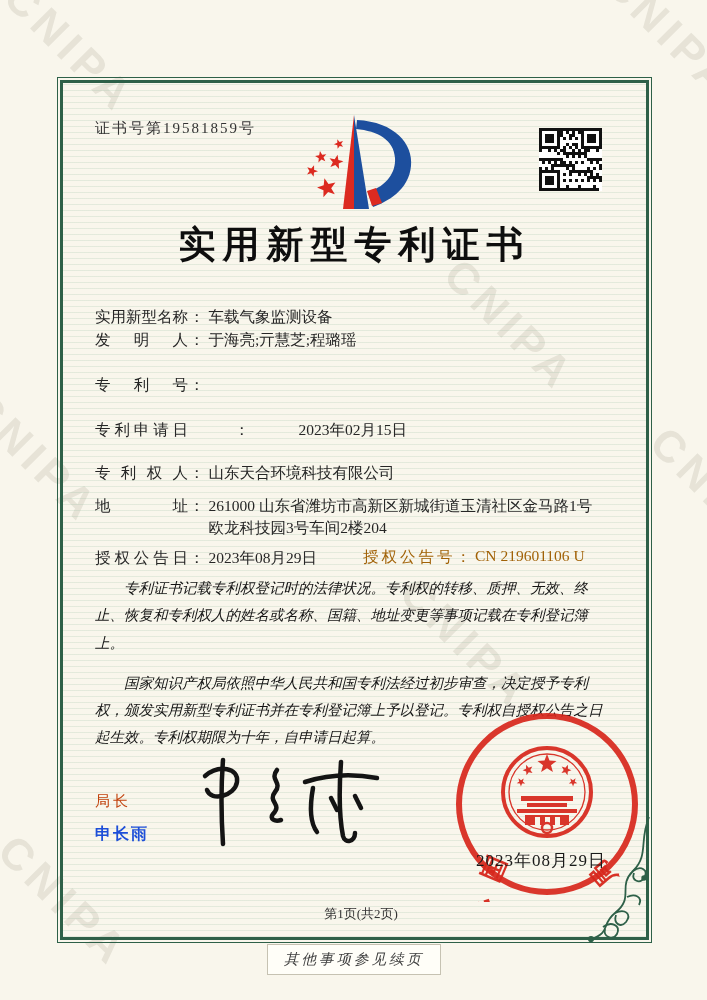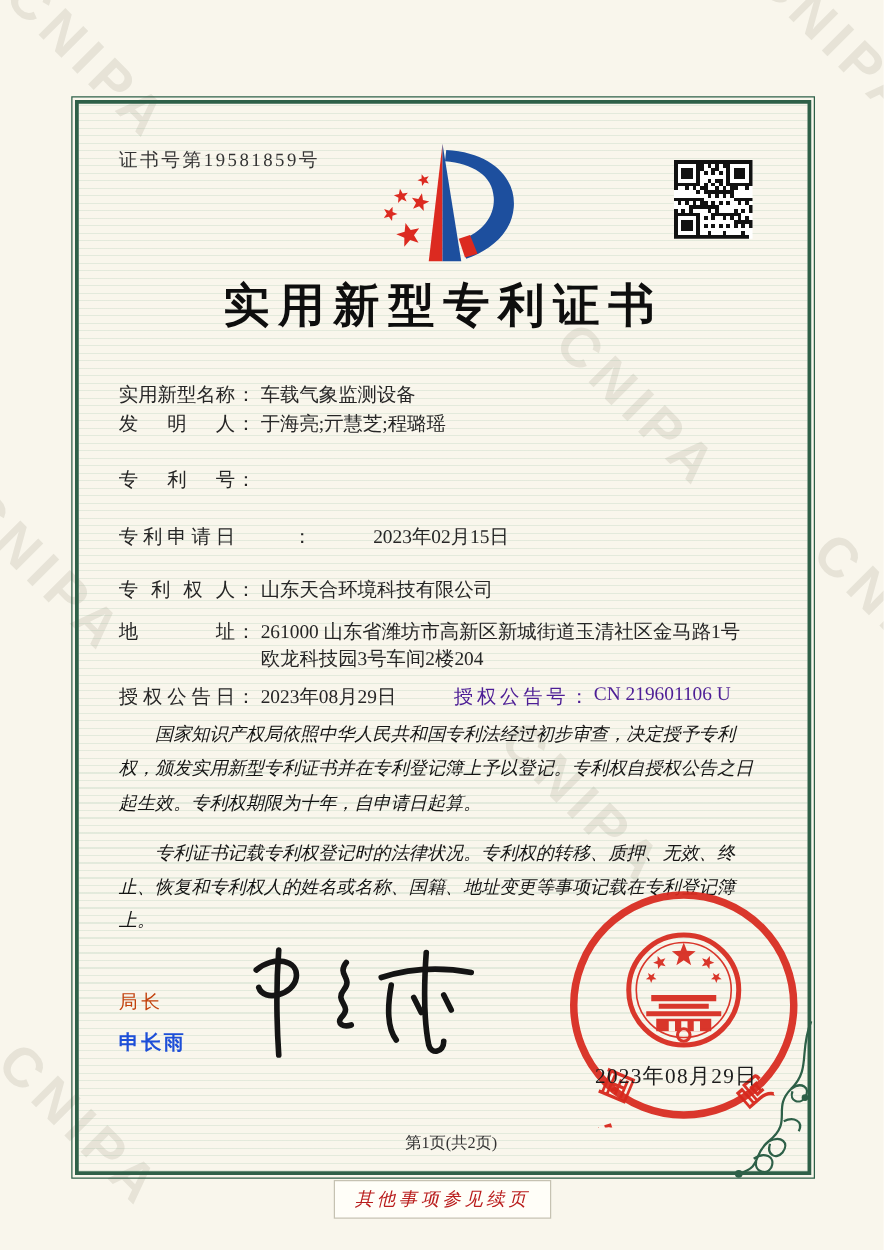--- a/index.html
+++ b/index.html
@@ -31,35 +31,35 @@
   .abs{position:absolute;}
   .cert-no{left:95px; top:119px; font-size:15px; letter-spacing:2px; color:#333;}
   .title{
     left:57px; top:220px; width:595px; text-align:center;
     font-size:37px; font-weight:bold; letter-spacing:7px; color:#0e0e0e;
   }
   .row{left:95px; display:flex; align-items:flex-start; font-size:15.5px; line-height:1.45; color:#262626;}
   .row .lbl{display:inline-block; width:93px; flex:none; text-align:justify; text-align-last:justify;}
   .row .colon{flex:none; margin:0 4px 0 1px;}
   .row .val{flex:none; max-width:392px;}
-  .pair2{left:363px; display:flex; font-size:15.5px; color:#4c1d95;}
+  .pair2{left:363px; display:flex; font-size:15.5px; color:#a16207;}
   .pair2 .lbl{letter-spacing:3px;}
   .pair2 .colon{margin:0 4px 0 0;}
   .paras{left:95px; top:575px; width:517px;}
   .paras p{
     margin:0 0 13px 0; font-size:14.5px; font-style:italic; line-height:1.88;
     text-indent:2em; color:#141414;
   }
   .director-title{left:95px; top:792px; font-family:"Liberation Sans","DejaVu Sans",sans-serif; font-size:15px; letter-spacing:3px; color:#c2410c;}
   .director-name{left:95px; top:824px; font-family:"Liberation Sans","DejaVu Sans",sans-serif; font-size:16px; letter-spacing:2px; color:#1d4ed8; font-weight:bold;}
   .page-num{left:57px; top:905px; width:608px; text-align:center; font-size:13px; color:#333;}
   .cont-box{
     left:267px; top:944px; padding:5px 16px;
     border:1px solid #c6c2b2; background:#fffef8;
-    font-size:14.5px; font-style:italic; letter-spacing:3px; color:#b91c1c;
+    font-size:14.5px; font-style:italic; letter-spacing:3px; color:#404040;
   }
   svg{display:block;}
 </style>
 </head>
 <body>
 
 <div class="page">
 
   <span class="wm" style="left:-12px; top:22px;">CNIPA</span>
   <span class="wm" style="left:588px; top:8px;">CNIPA</span>
@@ -268,22 +268,22 @@
         <span class="colon">：</span>
         <span class="val">2023年08月29日</span>
     </div>
     <div class="abs pair2" style="top:547px;">
       <span class="lbl">授权公告号</span>
         <span class="colon">：</span>
         <span class="val">CN 219601106 U</span>
     </div>
 
     <div class="abs paras">
+      <p>专利证书记载专利权登记时的法律状况。专利权的转移、质押、无效、终止、恢复和专利权人的姓名或名称、国籍、地址变更等事项记载在专利登记簿上。</p>
       <p>国家知识产权局依照中华人民共和国专利法经过初步审查，决定授予专利权，颁发实用新型专利证书并在专利登记簿上予以登记。专利权自授权公告之日起生效。专利权期限为十年，自申请日起算。</p>
-      <p>专利证书记载专利权登记时的法律状况。专利权的转移、质押、无效、终止、恢复和专利权人的姓名或名称、国籍、地址变更等事项记载在专利登记簿上。</p>
     </div>
 
     <div class="abs director-title">局长</div>
     <div class="abs director-name">申长雨</div>
 
     <svg class="abs" style="left:185px; top:752px;" width="210" height="100" viewBox="0 0 210 100" fill="none" stroke="#141414" stroke-width="4.5" stroke-linecap="round">
       <path d="M38,8 C36,34 36,62 38,92"></path>
       <path d="M20,24 C34,12 54,16 52,30 C50,44 26,50 22,38"></path>
       <path d="M92,18 C84,28 98,30 90,40 C82,50 98,52 88,62 C84,67 90,70 96,68"></path>
       <path d="M120,30 C145,22 170,22 192,26"></path>

